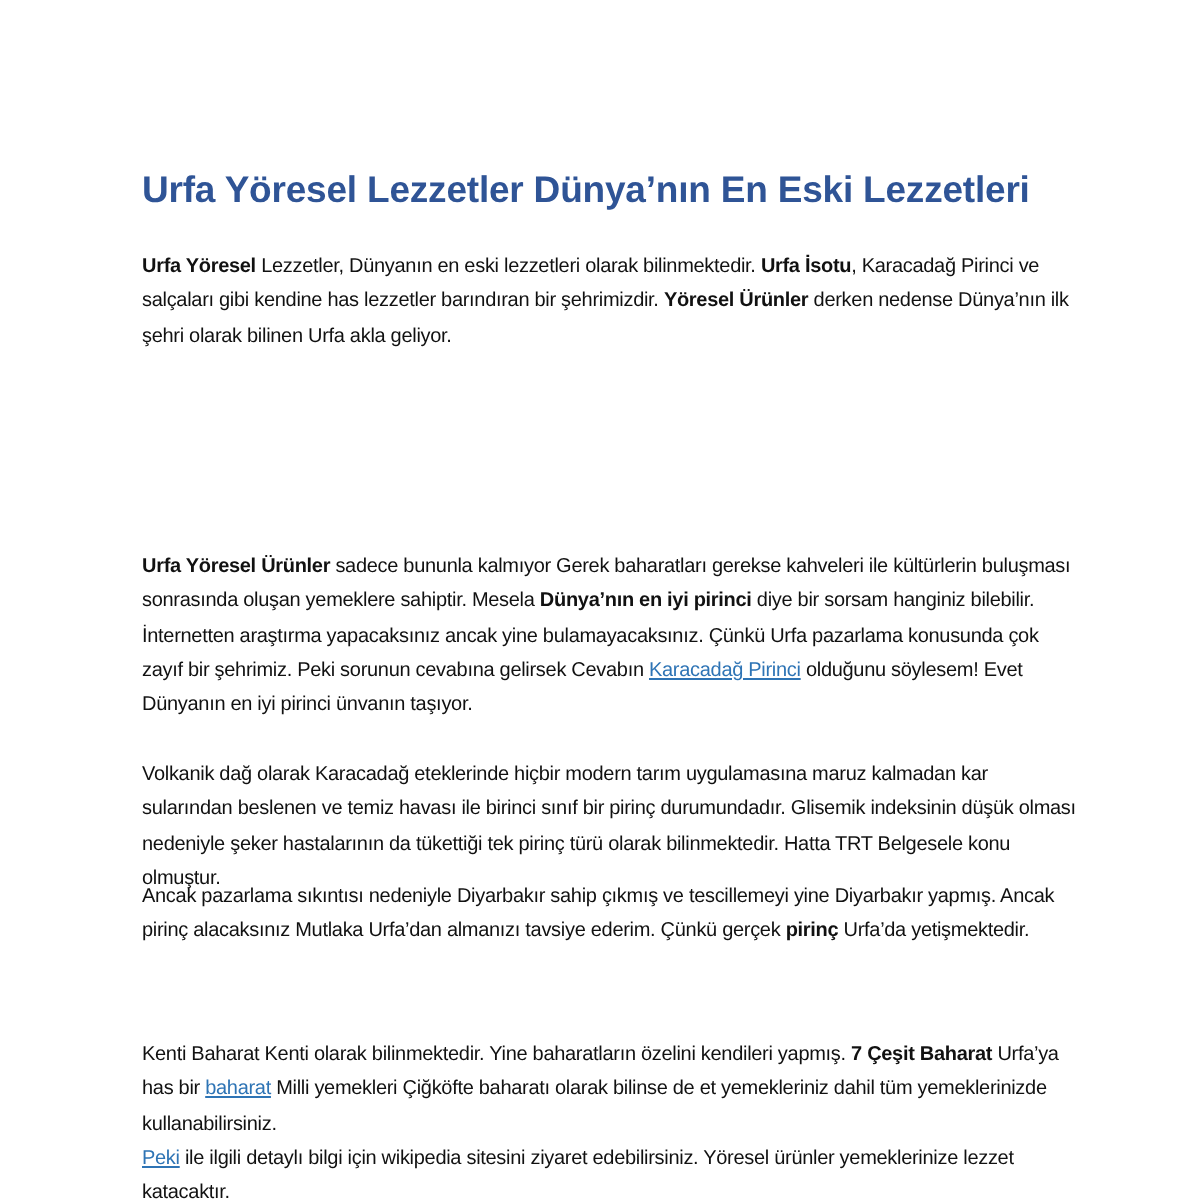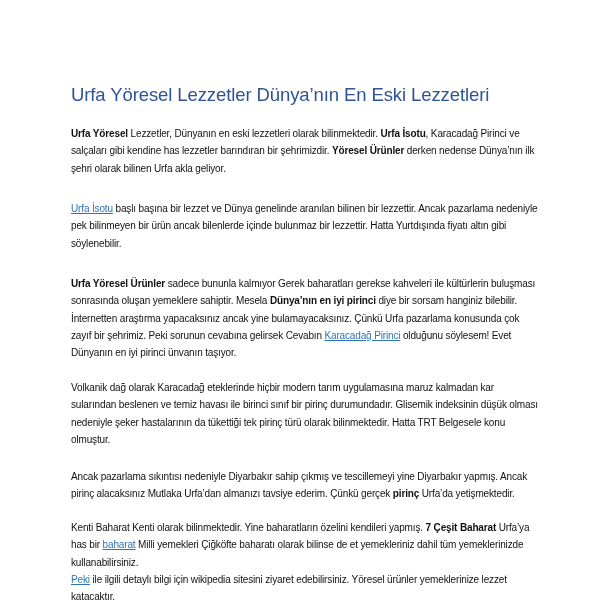--- a/index.html
+++ b/index.html
@@ -1,41 +1,40 @@
 <!DOCTYPE html>
 <html><head>
 <meta charset="utf-8">
 <style>
   html, body { margin:0; padding:0; background:#ffffff; }
   body { width:600px; height:600px; overflow:hidden; position:relative;
          font-family:"Liberation Sans", sans-serif; color:#111; }
   .page { position:absolute; left:0; top:0; width:600px; height:600px; }
   .title { position:absolute; left:71px; top:84px; font-size:18.5px; color:#2f5496;
-           font-weight:normal; margin:0; letter-spacing:-0.1px; white-space:nowrap; }
+           font-weight:bold; margin:0; letter-spacing:-0.1px; white-space:nowrap; }
   .para { position:absolute; left:71px; width:470px; font-size:10px; line-height:17.3px;
           margin:0; letter-spacing:-0.15px; }
   .para b { font-weight:bold; }
   a.link { color:#2e74b5; text-decoration:underline; }
   #p1 { top:125px; }
   #p2 { top:200px; }
   #p3 { top:275px; }
   #p4 { top:379px; }
-  #p5 { top:468px; }
+  #p5 { top:440px; }
   #p6 { top:519px; }
   #p7 { top:571px; }
 </style>
 </head>
 <body>
 
 <div class="page">
   <h1 class="title">Urfa Yöresel Lezzetler Dünya’nın En Eski Lezzetleri</h1>
 
   <p class="para" id="p1"><b>Urfa Yöresel</b><span> Lezzetler, Dünyanın en eski lezzetleri olarak bilinmektedir. </span><b>Urfa İsotu</b><span>, Karacadağ Pirinci ve salçaları gibi kendine has lezzetler barındıran bir şehrimizdir. </span><b>Yöresel Ürünler</b><span> derken nedense Dünya’nın ilk şehri olarak bilinen Urfa akla geliyor.</span></p>
 
-  <p class="para" id="p2"><a class="link">Urfa İsotu</a><span> başlı başına bir lezzet ve Dünya genelinde aranılan bilinen bir lezzettir. Ancak pazarlama nedeniyle pek bilinmeyen bir ürün ancak bilenlerde içinde bulunmaz bir lezzettir. Hatta Yurtdışında fiyatı altın gibi söylenebilir.</span></p>
 
   <p class="para" id="p3"><b>Urfa Yöresel Ürünler</b><span> sadece bununla kalmıyor Gerek baharatları gerekse kahveleri ile kültürlerin buluşması sonrasında oluşan yemeklere sahiptir. Mesela </span><b>Dünya’nın en iyi pirinci</b><span> diye bir sorsam hanginiz bilebilir. İnternetten araştırma yapacaksınız ancak yine bulamayacaksınız. Çünkü Urfa pazarlama konusunda çok zayıf bir şehrimiz.  Peki sorunun cevabına gelirsek Cevabın </span><a class="link">Karacadağ Pirinci</a><span> olduğunu söylesem! Evet Dünyanın en iyi pirinci ünvanın taşıyor.</span></p>
 
   <p class="para" id="p4"><span>Volkanik dağ olarak Karacadağ eteklerinde hiçbir modern tarım uygulamasına maruz kalmadan kar sularından beslenen ve temiz havası ile birinci sınıf bir pirinç durumundadır. Glisemik indeksinin düşük olması nedeniyle şeker hastalarının da tükettiği tek pirinç türü olarak bilinmektedir. Hatta TRT Belgesele konu olmuştur.</span></p>
 
   <p class="para" id="p5"><span>Ancak pazarlama sıkıntısı nedeniyle Diyarbakır sahip çıkmış ve tescillemeyi yine Diyarbakır yapmış. Ancak pirinç alacaksınız Mutlaka Urfa’dan almanızı tavsiye ederim. Çünkü gerçek </span><b>pirinç</b><span> Urfa’da yetişmektedir.</span></p>
 
   <p class="para" id="p6"><span>Kenti Baharat Kenti olarak bilinmektedir. Yine baharatların özelini kendileri yapmış. </span><b>7 Çeşit Baharat</b><span> Urfa’ya has bir </span><a class="link">baharat</a><span> Milli yemekleri Çiğköfte baharatı olarak bilinse de et yemekleriniz dahil tüm yemeklerinizde kullanabilirsiniz.</span></p>
 
   <p class="para" id="p7"><a class="link">Peki</a><span> ile ilgili detaylı bilgi için wikipedia sitesini ziyaret edebilirsiniz. Yöresel ürünler yemeklerinize lezzet katacaktır.</span></p>

